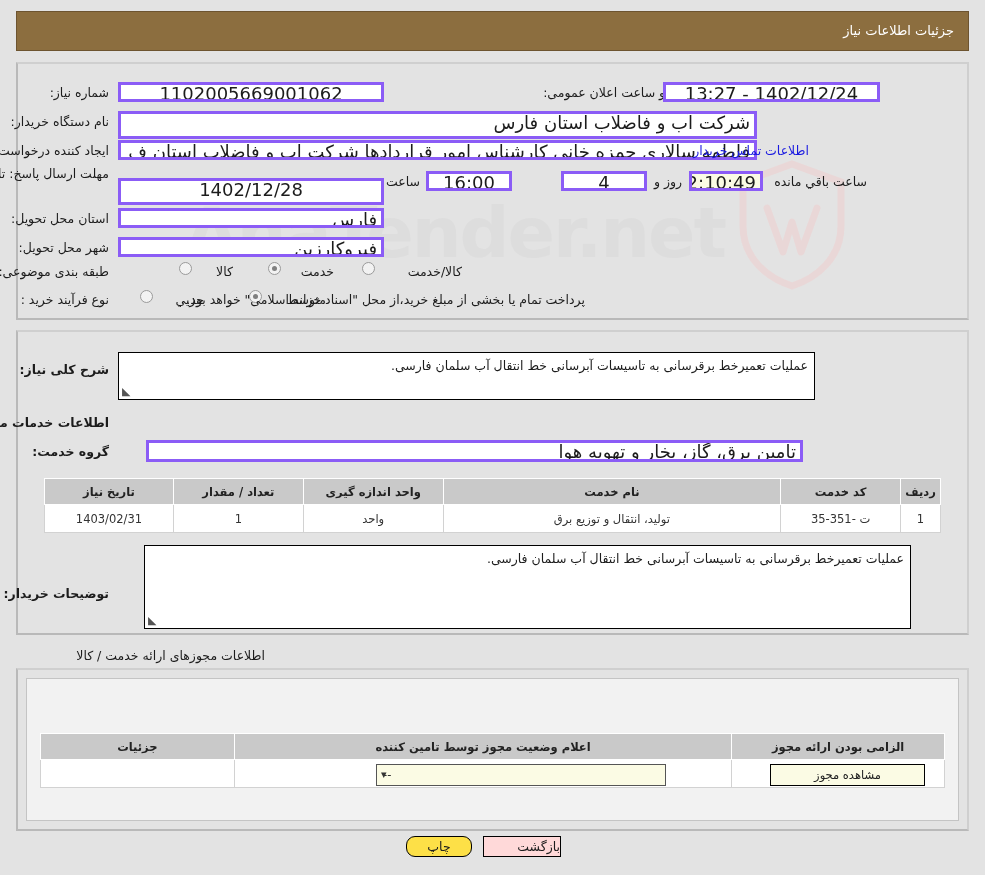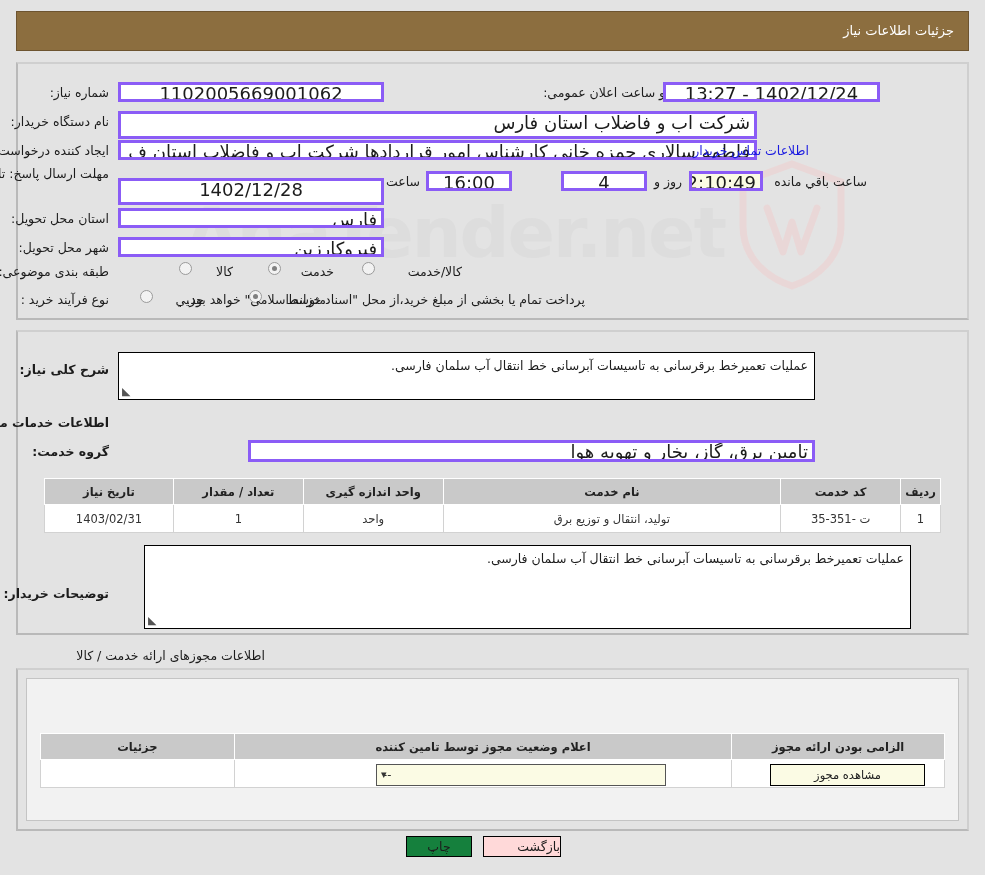--- a/index.html
+++ b/index.html
@@ -256,21 +256,21 @@
     height: 21px;
     border: 1px solid #000;
     box-sizing: border-box;
     font-size: 12.5px;
     text-align: center;
     line-height: 19px;
     color: #1c1c1c;
     z-index: 12;
     cursor: pointer;
   }
-  .fbtn.print  { background: #15803d; }
+  .fbtn.print  { background: #fde047; border-radius: 9px; }
   .fbtn.back   { background: #ffd9d9; padding-left: 36px; }
 </style>
 </head>
 <body>
 
 <div id="page">
 
   <div class="watermark">
     <svg class="wm-shield" viewBox="0 0 110 130">
       <path d="M55 4 L104 22 V66 C104 98 80 118 55 126 C30 118 6 98 6 66 V22 Z" fill="none" stroke="#f0cccc" stroke-width="7"></path>
@@ -331,21 +331,21 @@
 
   <div class="lbl bold" style="top:362px; right:876px;">شرح کلی نیاز:</div>
   <div class="ta" style="top:352px; right:170px; width:697px; height:48px;">
     <span>عملیات تعمیرخط برقرسانی به تاسیسات آبرسانی خط انتقال آب سلمان فارسی.</span>
     <span class="grip">◢</span>
   </div>
 
   <div class="lbl bold" style="top:415px; right:876px;">اطلاعات خدمات مورد نیاز</div>
 
   <div class="lbl bold" style="top:444px; right:876px;">گروه خدمت:</div>
-  <div class="fld right" style="top:440px; right:170px; width:567px; height:22px;">تامین برق، گاز، بخار و تهویه هوا</div>
+  <div class="fld right" style="top:440px; right:182px; width:657px; height:22px;">تامین برق، گاز، بخار و تهویه هوا</div>
 
   <table class="grid" id="services-table" style="top:478px; right:44px; width:897px;">
     <colgroup>
       <col style="width:40px">
         <col style="width:120px">
         <col style="width:338px">
       <col style="width:140px">
         <col style="width:130px">
         <col style="width:129px">
     </colgroup>

